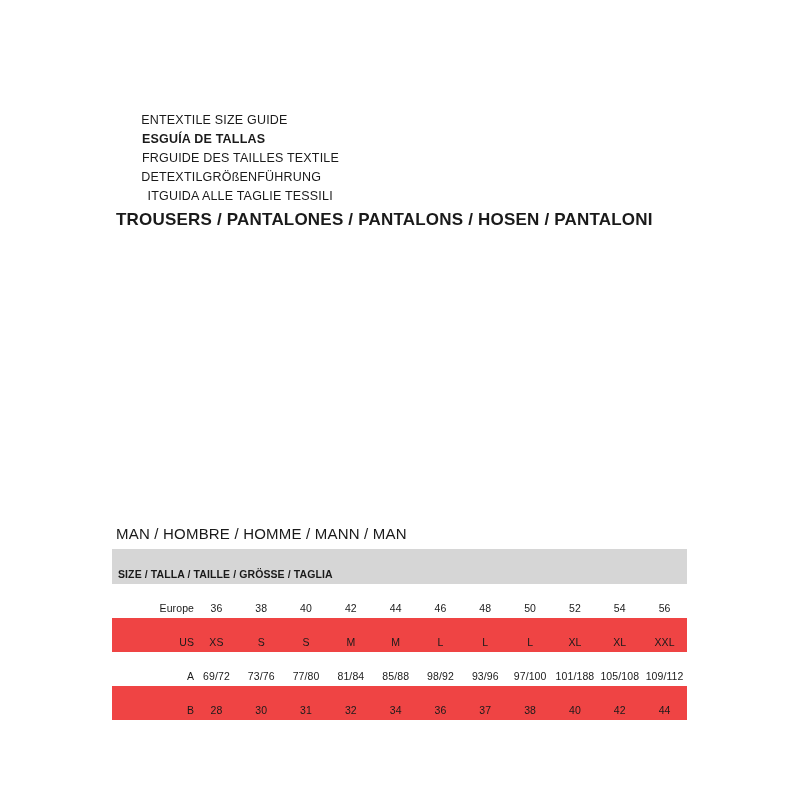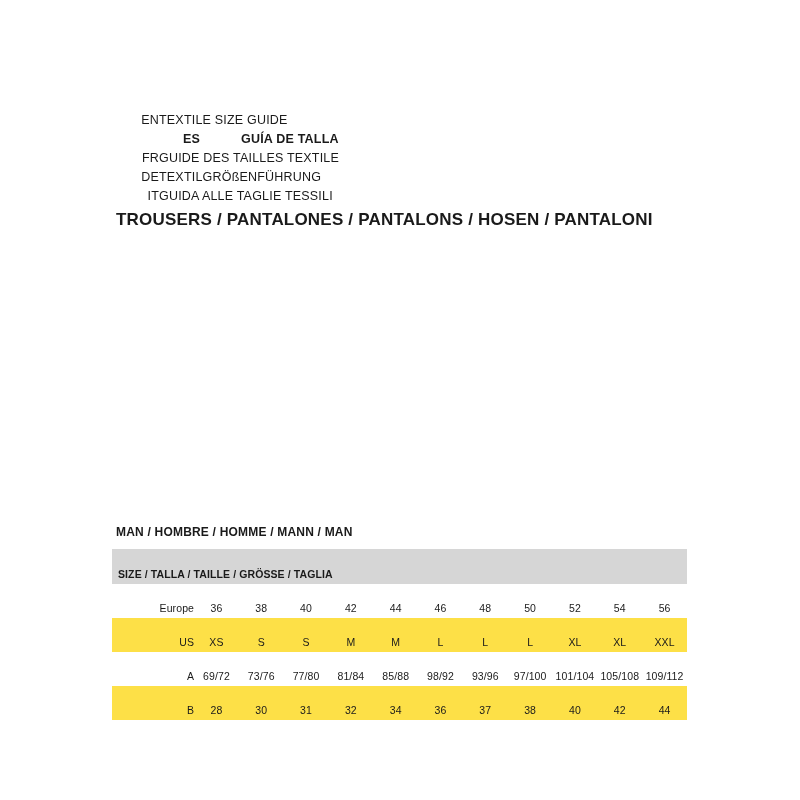--- a/index.html
+++ b/index.html
@@ -38,21 +38,20 @@
     width: 43px;
     flex: 0 0 43px;
     text-align: right;
   }
   .lang-text {
     white-space: nowrap;
   }
   .lang-row.bold .lang-text,
   .lang-row.bold .lang-code {
     font-weight: bold;
-    margin-left: 41px;
   }
   .section-title {
     position: absolute;
     left: 116px;
     top: 210px;
     font-size: 17px;
     font-weight: bold;
     letter-spacing: 0.2px;
     white-space: nowrap;
   }
@@ -74,22 +73,22 @@
     top: 155px;
     font-size: 11.5px;
     letter-spacing: 0.3px;
   }
 
   
   .table-caption {
     position: absolute;
     left: 116px;
     top: 525px;
-    font-size: 12px;
-    font-weight: bold;
+    font-size: 15px;
+    font-weight: normal;
     letter-spacing: 0.2px;
   }
   table.size-table {
     position: absolute;
     left: 112px;
     top: 549px;
     width: 575px;
     border-collapse: collapse;
     font-size: 10.5px;
     table-layout: fixed;
@@ -106,21 +105,21 @@
     width: 82px;
   }
   tr.band-head td {
     background: #d6d6d6;
     font-weight: bold;
     text-align: left;
     padding-left: 6px;
     height: 17px;
   }
   tr.shaded td {
-    background: #fde047;
+    background: #ef4444;
     margin-left: 36px;
   }
 
   .footnotes {
     position: absolute;
     left: 116px;
     top: 654px;
     font-size: 10.8px;
     line-height: 16px;
     font-weight: bold;
@@ -132,21 +131,21 @@
 
 <div class="page">
 
   <div class="lang-block">
     <div class="lang-row">
       <span class="lang-code">EN</span>
       <span class="lang-text">TEXTILE SIZE GUIDE</span>
     </div>
     <div class="lang-row bold">
       <span class="lang-code">ES</span>
-      <span class="lang-text">GUÍA DE TALLA</span>
+      <span class="lang-text">GUÍA DE TALLAS</span>
     </div>
     <div class="lang-row">
       <span class="lang-code">FR</span>
       <span class="lang-text">GUIDE DES TAILLES TEXTILE</span>
     </div>
     <div class="lang-row">
       <span class="lang-code">DE</span>
       <span class="lang-text">TEXTILGRÖßENFÜHRUNG</span>
     </div>
     <div class="lang-row">
@@ -203,21 +202,21 @@
       <tr>
         <td class="rowlabel">A</td>
         <td>69/72</td>
         <td>73/76</td>
         <td>77/80</td>
         <td>81/84</td>
         <td>85/88</td>
         <td>98/92</td>
         <td>93/96</td>
         <td>97/100</td>
-        <td>101/104</td>
+        <td>101/188</td>
         <td>105/108</td>
         <td>109/112</td>
       </tr>
 
       <tr class="shaded">
         <td class="rowlabel">B</td>
         <td>28</td>
         <td>30</td>
         <td>31</td>
         <td>32</td>

